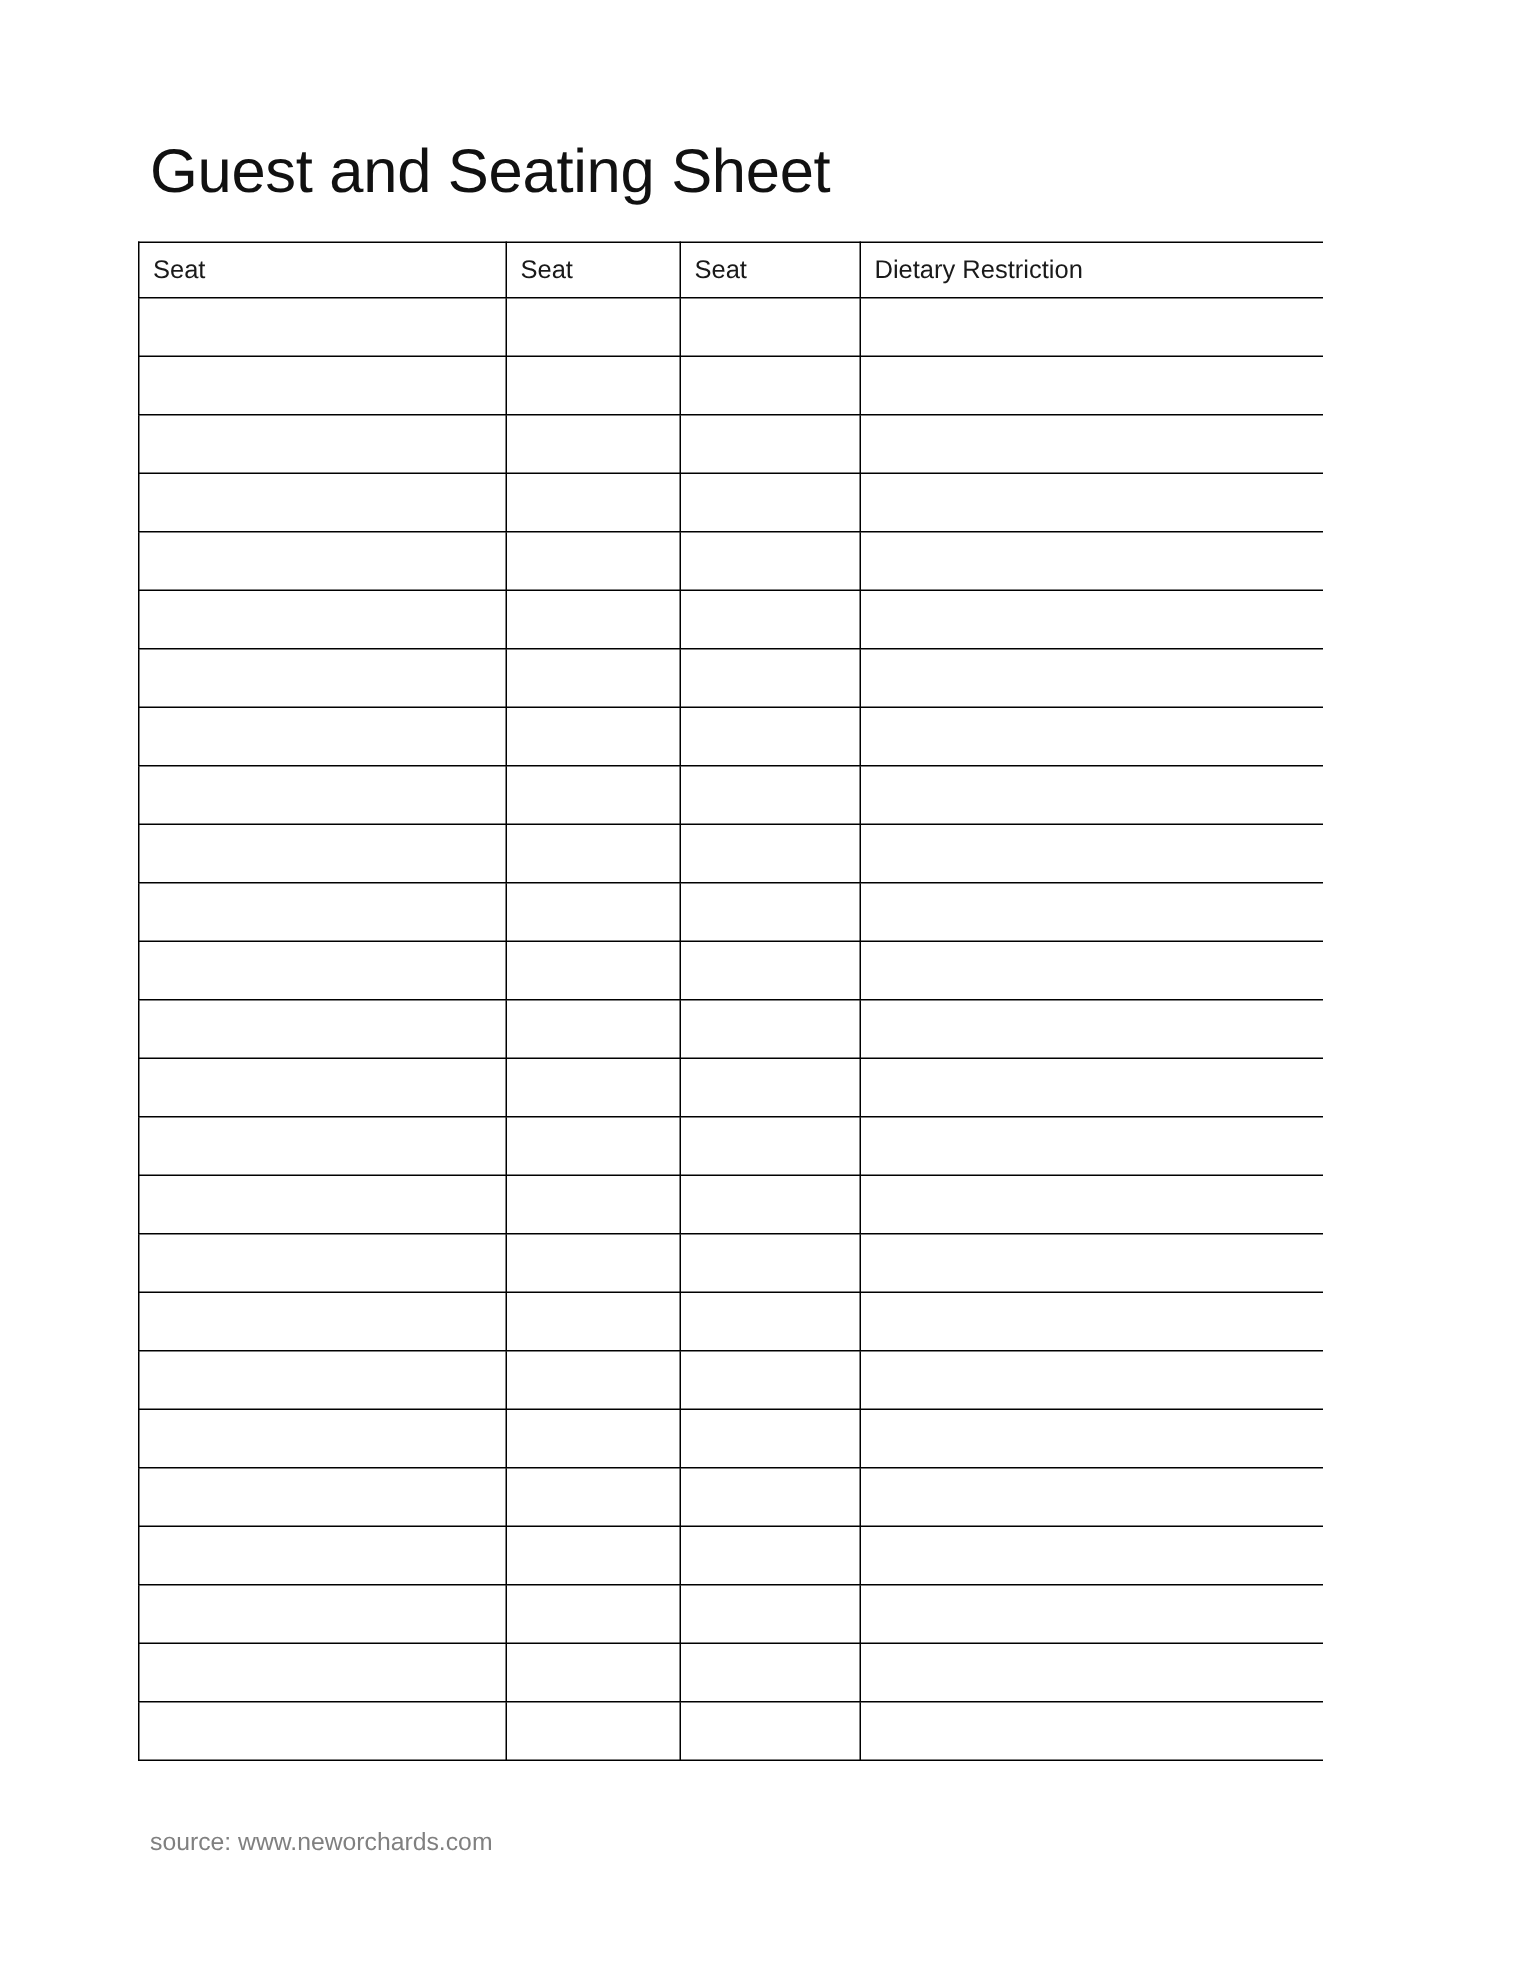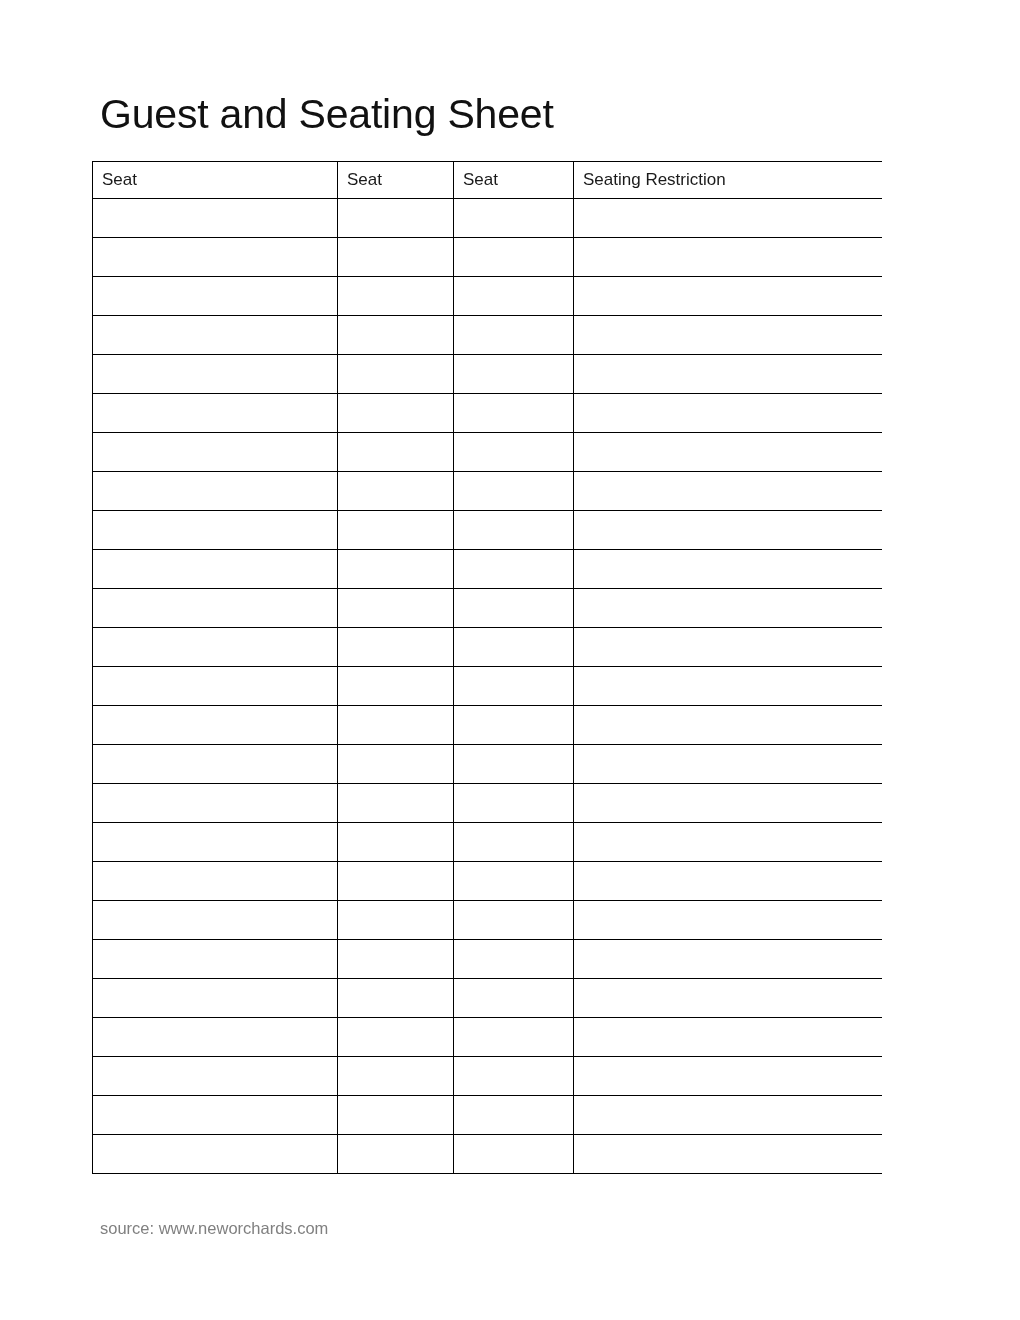--- a/index.html
+++ b/index.html
@@ -82,21 +82,21 @@
       <col class="c0">
         <col class="c1">
         <col class="c2">
         <col class="c3">
     </colgroup>
     <thead>
       <tr id="header-row">
           <th>Seat</th>
           <th>Seat</th>
           <th>Seat</th>
-          <th>Seating Restriction</th>
+          <th>Dietary Restriction</th>
         </tr>
     </thead>
     <tbody id="table-body">
         <tr>
           <td></td>
           <td></td>
           <td></td>
           <td></td>
         </tr>
         <tr>

